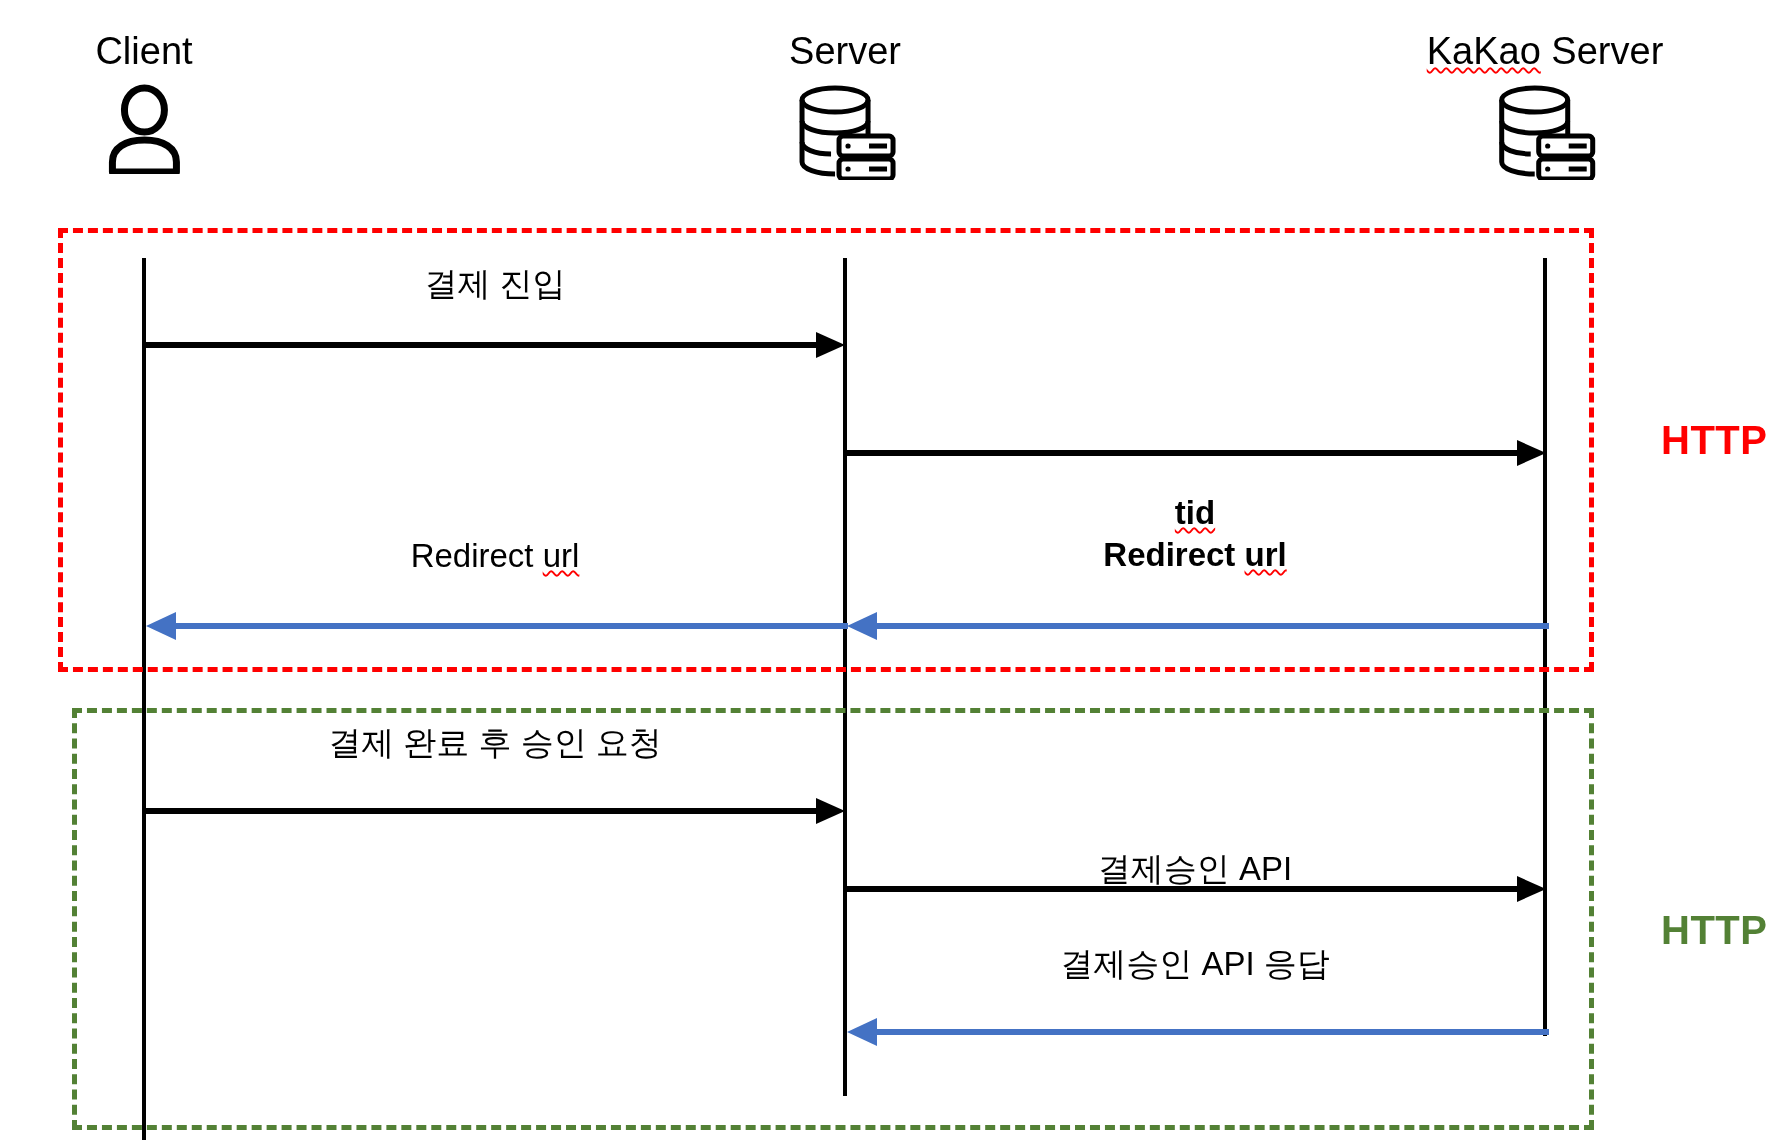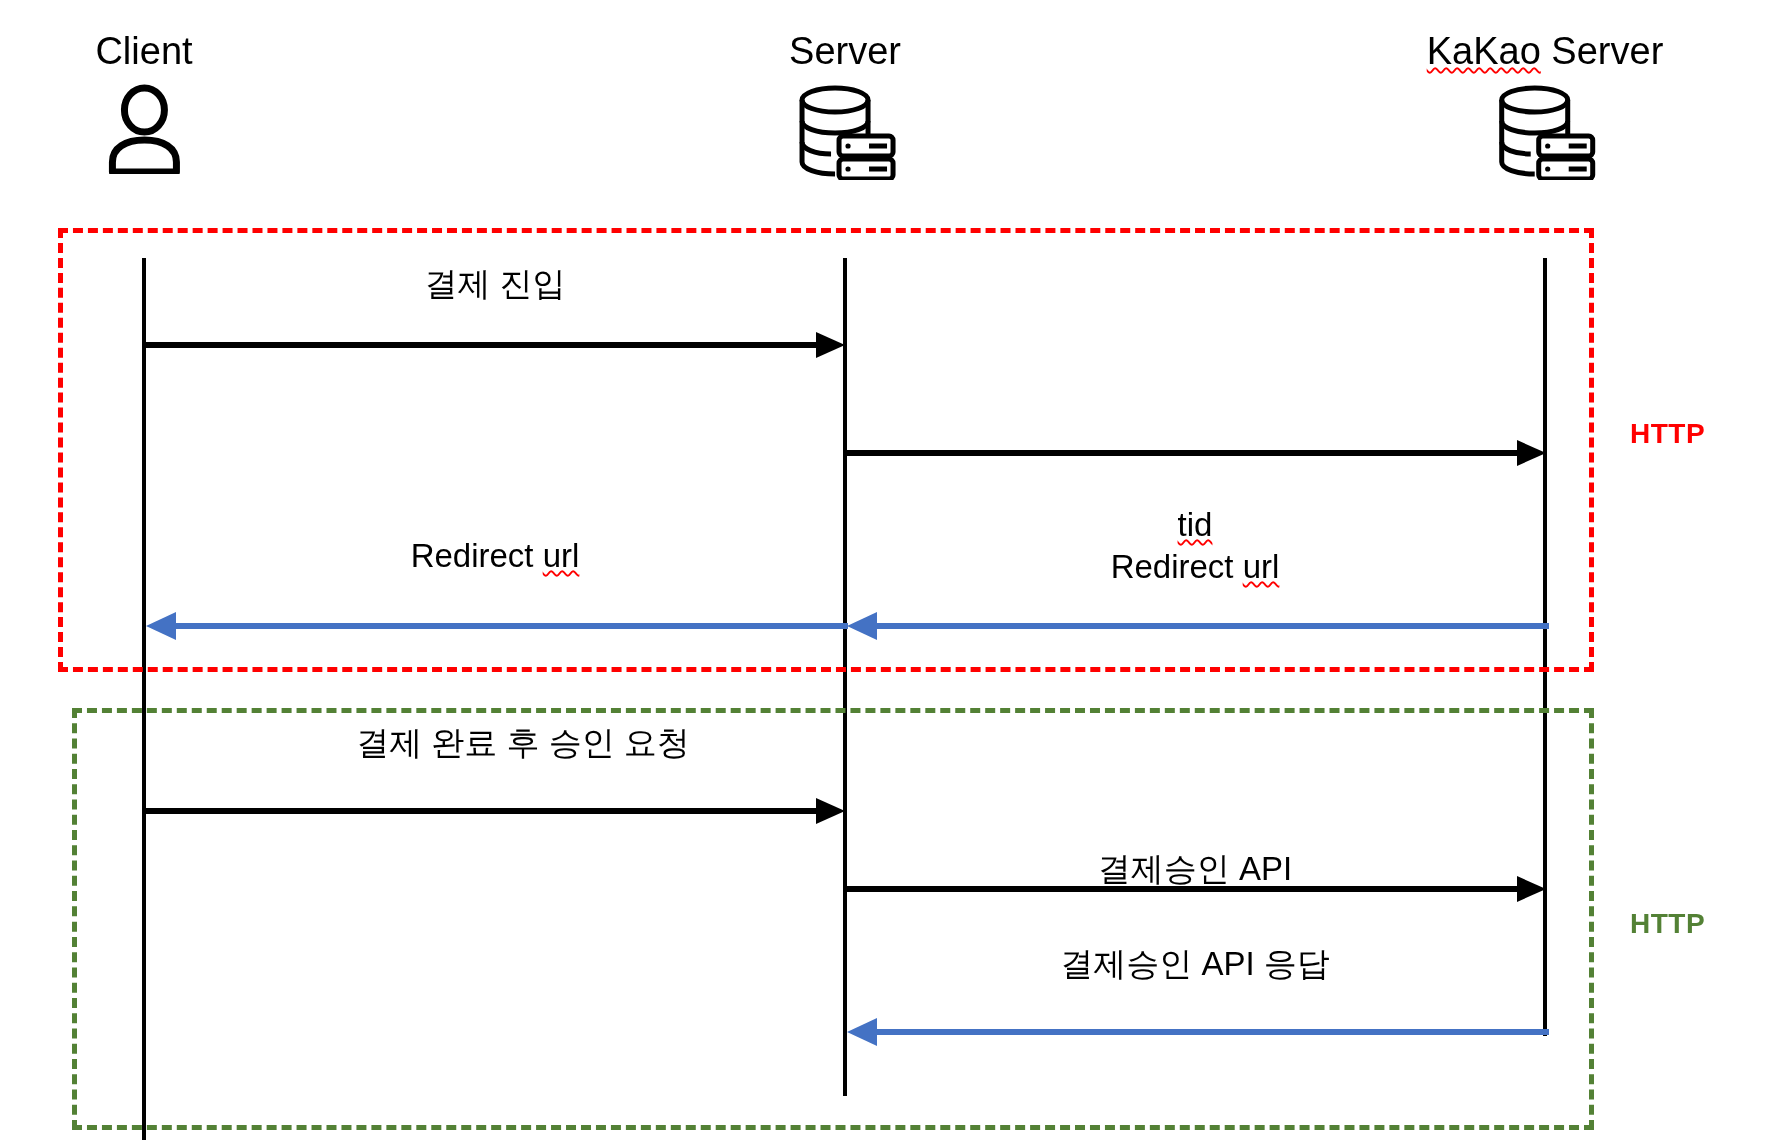--- a/index.html
+++ b/index.html
@@ -48,24 +48,25 @@
   }
 
   
   .phase-box {
     position: absolute;
     box-sizing: border-box;
     background: transparent;
   }
   .phase-http {
     position: absolute;
-    font-size: 28px;
+    font-size: 40px;
     font-weight: bold;
     letter-spacing: 0.5px;
     white-space: nowrap;
+    margin-left: 31px;
   }
 
   
   .msg-label {
     position: absolute;
     transform: translateX(-50%);
     text-align: center;
     font-size: 33px;
     color: #000000;
     line-height: 42px;
@@ -137,36 +138,36 @@
   <svg class="arrow-svg" style="left:144px; top:330px;" width="704" height="30" viewBox="0 0 704 30">
     <line x1="0" y1="15" x2="678" y2="15" stroke="#000000" stroke-width="6"></line>
     <polygon points="701,15 672,2 672,28" fill="#000000"></polygon>
   </svg>
 
   <svg class="arrow-svg" style="left:845px; top:438px;" width="704" height="30" viewBox="0 0 704 30">
     <line x1="0" y1="15" x2="678" y2="15" stroke="#000000" stroke-width="6"></line>
     <polygon points="701,15 672,2 672,28" fill="#000000"></polygon>
   </svg>
 
-  <div class="msg-label" style="left:1195px; top:504px;">
+  <div class="msg-label" style="left:1195px; top:492px;font-weight:bold;">
     <div><span class="spell">tid</span></div>
     <div><span>Redirect&nbsp;</span><span class="spell">url</span></div>
   </div>
   <svg class="arrow-svg" style="left:845px; top:611px;" width="704" height="30" viewBox="0 0 704 30">
     <line x1="704" y1="15" x2="26" y2="15" stroke="#4472c4" stroke-width="6"></line>
     <polygon points="2,15 32,1 32,29" fill="#4472c4"></polygon>
   </svg>
 
   <div class="msg-label" style="left:495px; top:535px;"><span>Redirect&nbsp;</span><span class="spell">url</span></div>
   <svg class="arrow-svg" style="left:144px; top:611px;" width="704" height="30" viewBox="0 0 704 30">
     <line x1="704" y1="15" x2="26" y2="15" stroke="#4472c4" stroke-width="6"></line>
     <polygon points="2,15 32,1 32,29" fill="#4472c4"></polygon>
   </svg>
 
-  <div class="msg-label" style="left:495px; top:722px;margin-left:28px;">결제 완료 후 승인 요청</div>
+  <div class="msg-label" style="left:495px; top:722px;">결제 완료 후 승인 요청</div>
   <svg class="arrow-svg" style="left:144px; top:796px;" width="704" height="30" viewBox="0 0 704 30">
     <line x1="0" y1="15" x2="678" y2="15" stroke="#000000" stroke-width="6"></line>
     <polygon points="701,15 672,2 672,28" fill="#000000"></polygon>
   </svg>
 
   <div class="msg-label" style="left:1195px; top:800px;margin-top:48px;">결제승인 API</div>
   <svg class="arrow-svg" style="left:845px; top:874px;" width="704" height="30" viewBox="0 0 704 30">
     <line x1="0" y1="15" x2="678" y2="15" stroke="#000000" stroke-width="6"></line>
     <polygon points="701,15 672,2 672,28" fill="#000000"></polygon>
   </svg>

